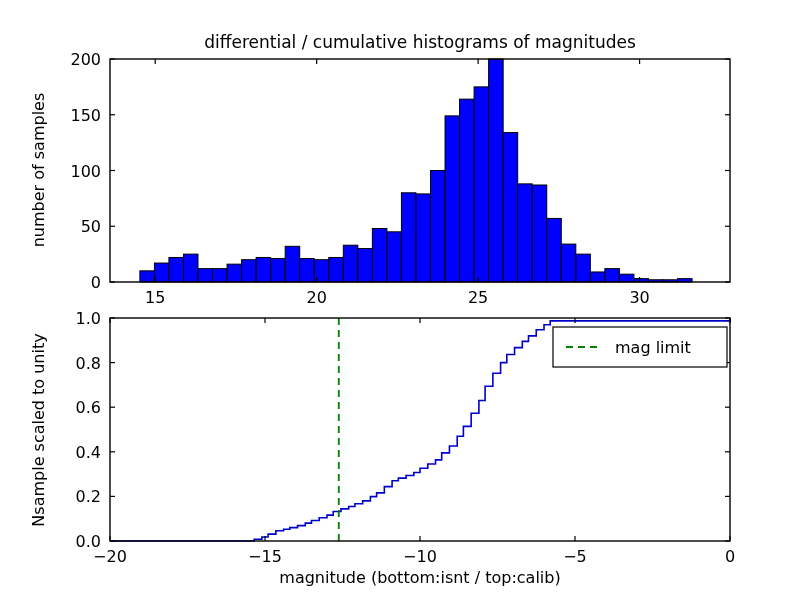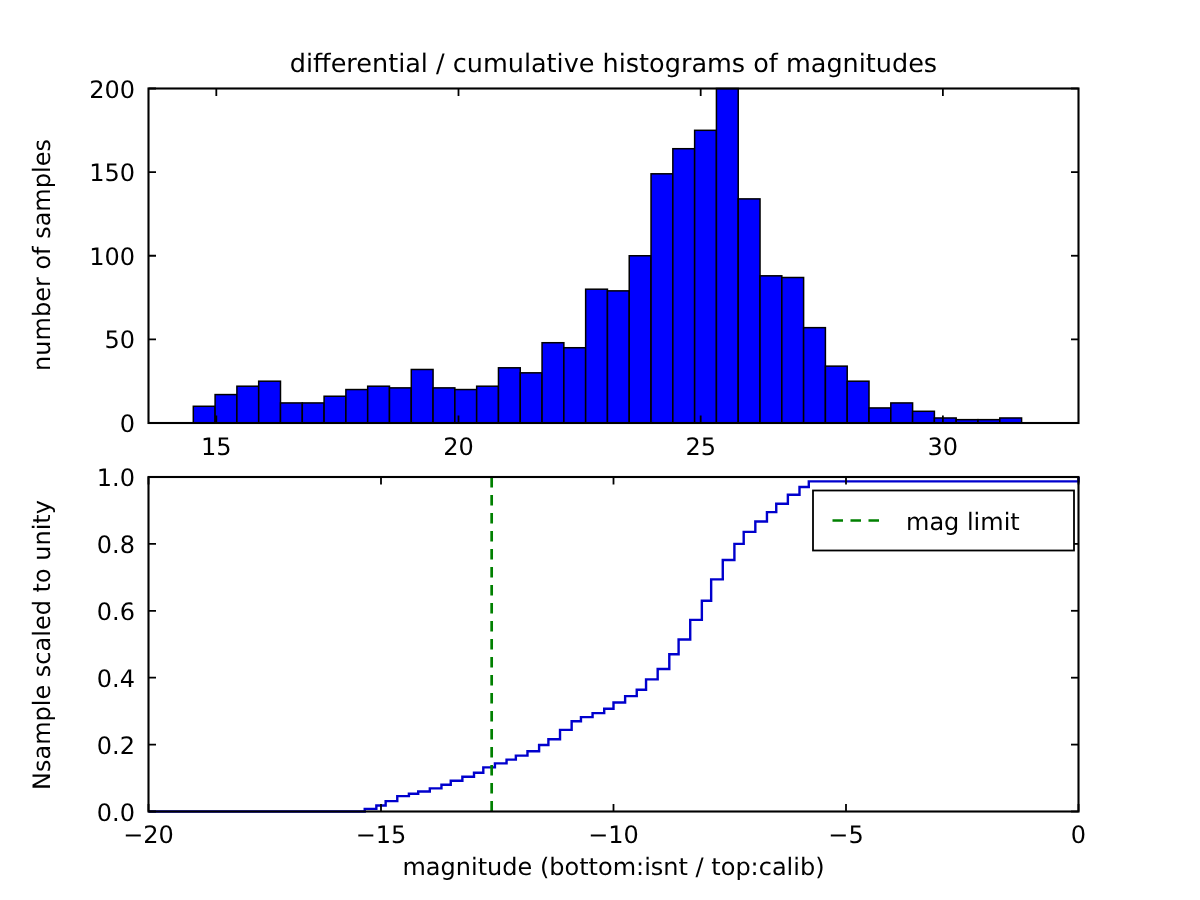--- a/index.html
+++ b/index.html
@@ -9,21 +9,21 @@
   }
   body {
     width: 800px;
     height: 600px;
     font-family: "DejaVu Sans", sans-serif;
     overflow: hidden;
     position: relative;
   }
   #figure {
     position: absolute;
-    left: 1px; top: 0;
+    left: 12px; top: 0;
     width: 728px;
     height: 600px;
   }
   svg { display: block; }
   .tick-label {
     font-family: "DejaVu Sans", sans-serif;
     font-size: 16px;
     fill: #000000;
   }
   .axis-label {

